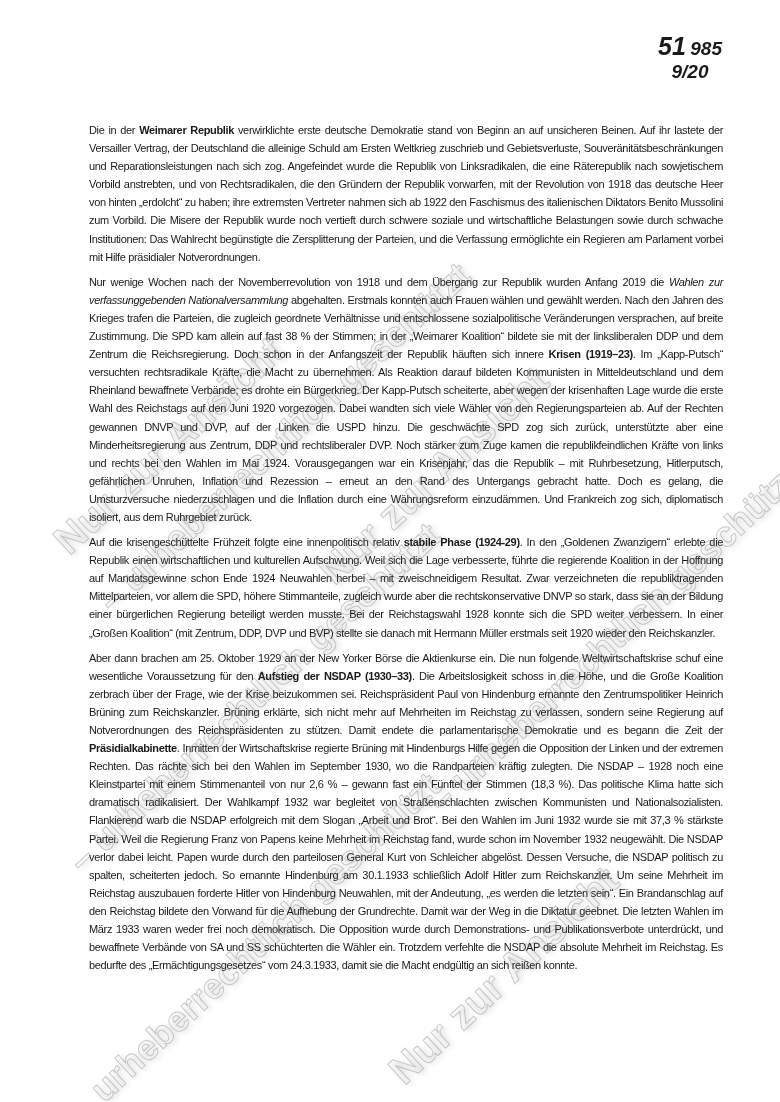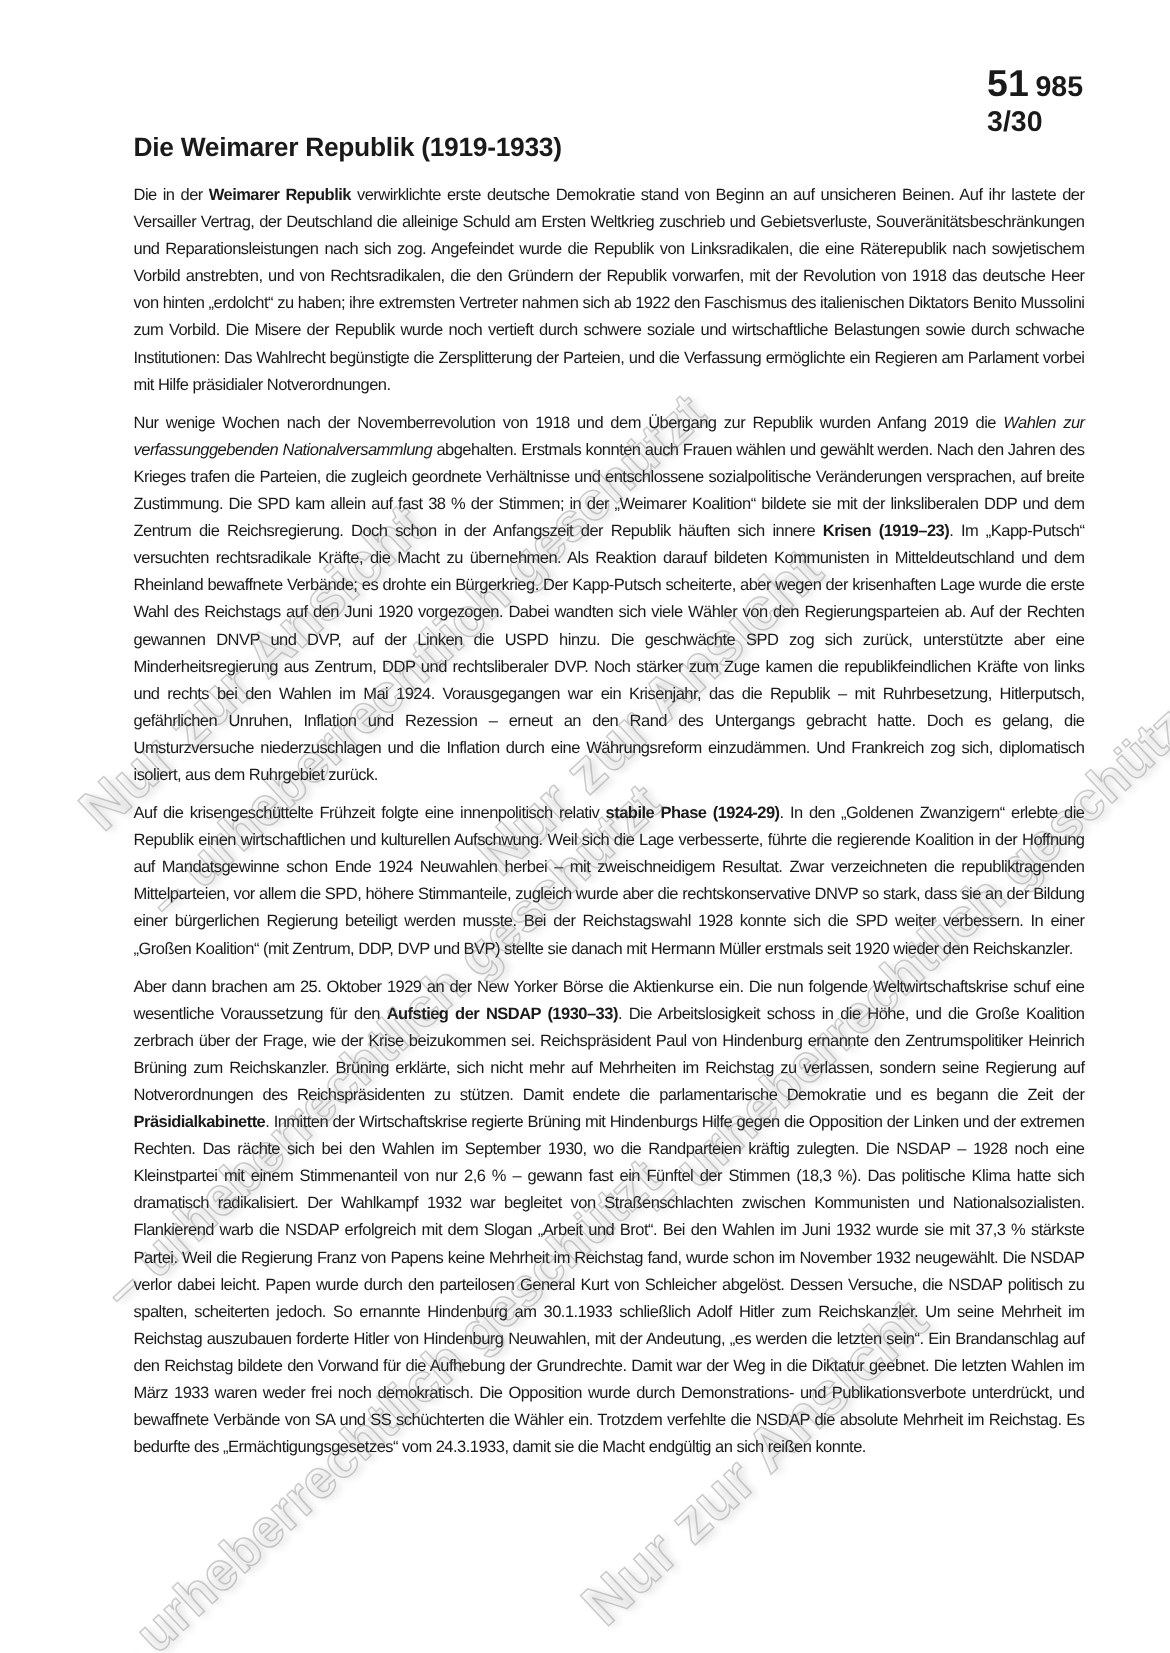--- a/index.html
+++ b/index.html
@@ -1,20 +1,20 @@
 <!DOCTYPE html>
 <html><head>
 <meta charset="utf-8">
 <style>
   html, body { margin: 0; padding: 0; background: #ffffff; }
   body { width: 780px; height: 1102px; position: relative; overflow: hidden;
          font-family: "Liberation Sans", sans-serif; color: #1a1a1a; }
   .page { position: absolute; left: 0; top: 0; width: 780px; height: 1102px; }
-  .docnum { position: absolute; right: 58px; top: 42px; text-align: left;
-            font-weight: bold; line-height: 1.15; }
+  .docnum { position: absolute; right: 58px; top: 32px; text-align: center;
+            font-weight: bold; line-height: 1.15; font-style: italic; }
   .docnum .num-main { font-size: 25px; }
   .docnum .num-sub { font-size: 19px; }
   .docnum .issue { font-size: 19px; display: block; }
   .title { position: absolute; left: 89px; top: 88px; font-size: 17.6px; font-weight: bold;
            margin: 0; letter-spacing: -0.2px; }
   .body { position: absolute; left: 89px; top: 121px; width: 634px; }
   .para { margin: 0 0 7px 0; font-size: 11px; line-height: 18.1px;
           text-align: justify; letter-spacing: -0.35px; hyphens: manual; }
   .para b { font-weight: bold; }
   .para i { font-style: italic; }
@@ -25,24 +25,23 @@
                text-shadow: 2px 3px 6px rgba(0,0,0,0.18); }
 </style>
 </head>
 <body>
 
 <div class="page">
 
   <div class="docnum">
     <span class="num-main">51</span>
     <span class="num-sub">985</span>
-    <span class="issue">3/30</span>
+    <span class="issue">9/20</span>
   </div>
 
-  <h1 class="title">Die Weimarer Republik (1919-1933)</h1>
 
   <div class="body">
     <p class="para"><span>Die in der </span><b>Weimarer Republik</b><span> verwirklichte erste deutsche Demokratie stand von Beginn an auf unsiche­ren Beinen. Auf ihr lastete der Versailler Vertrag, der Deutschland die alleinige Schuld am Ersten Weltkrieg zuschrieb und Gebietsverluste, Souveränitätsbeschränkungen und Reparationsleistungen nach sich zog. Angefeindet wurde die Republik von Linksradikalen, die eine Räterepublik nach sowjetischem Vorbild an­strebten, und von Rechtsradikalen, die den Gründern der Republik vorwarfen, mit der Revolution von 1918 das deutsche Heer von hinten „erdolcht“ zu haben; ihre extremsten Vertreter nahmen sich ab 1922 den Faschismus des italienischen Diktators Benito Mussolini zum Vorbild. Die Misere der Republik wurde noch vertieft durch schwere soziale und wirtschaftliche Belastungen sowie durch schwache Institutionen: Das Wahlrecht begünstigte die Zersplitterung der Parteien, und die Verfassung ermöglichte ein Regieren am Parlament vorbei mit Hilfe präsidialer Notverordnungen.</span></p>
     <p class="para"><span>Nur wenige Wochen nach der Novemberrevolution von 1918 und dem Übergang zur Republik wurden An­fang 2019 die </span><i>Wahlen zur verfassunggebenden Nationalversammlung</i><span> abgehalten. Erstmals konnten auch Frauen wählen und gewählt werden. Nach den Jahren des Krieges trafen die Parteien, die zugleich geord­nete Verhältnisse und entschlossene sozialpolitische Veränderungen versprachen, auf breite Zustim­mung. Die SPD kam allein auf fast 38 % der Stimmen; in der „Weimarer Koalition“ bildete sie mit der linksli­beralen DDP und dem Zentrum die Reichsregierung.  Doch schon in der Anfangszeit der Republik häuften sich innere </span><b>Krisen (1919–23)</b><span>. Im „Kapp-Putsch“ versuchten rechtsradikale Kräfte, die Macht zu überneh­men. Als Reaktion darauf bildeten Kommunisten in Mitteldeutschland und dem Rheinland bewaffnete Ver­bände; es drohte ein Bürgerkrieg. Der Kapp-Putsch scheiterte, aber wegen der krisenhaften Lage wurde die erste Wahl des Reichstags auf den Juni 1920 vorgezogen. Dabei wandten sich viele Wähler von den Regierungsparteien ab. Auf der Rechten gewannen DNVP und DVP, auf der Linken die USPD hinzu. Die geschwächte SPD zog sich zurück, unterstützte aber eine Minderheitsregierung aus Zentrum, DDP und rechtsliberaler DVP. Noch stärker zum Zuge kamen die republikfeindlichen Kräfte von links und rechts bei den Wahlen im Mai 1924. Vorausgegangen war ein Krisenjahr, das die Republik – mit Ruhrbesetzung, Hitler­putsch, gefährlichen Unruhen, Inflation und Rezession – erneut an den Rand des Untergangs gebracht hatte. Doch es gelang, die Umsturzversuche niederzuschlagen und die Inflation durch eine Währungsre­form einzudämmen. Und Frankreich zog sich, diplomatisch isoliert, aus dem Ruhrgebiet zurück.</span></p>
     <p class="para"><span>Auf die krisengeschüttelte Frühzeit folgte eine innenpolitisch relativ </span><b>stabile Phase (1924-29)</b><span>. In den „Golde­nen Zwanzigern“ erlebte die Republik einen wirtschaftlichen und kulturellen Aufschwung. Weil sich die Lage verbesserte, führte die regierende Koalition in der Hoffnung auf Mandatsgewinne schon Ende 1924 Neu­wahlen herbei – mit zweischneidigem Resultat. Zwar verzeichneten die republiktragenden Mittelparteien, vor allem die SPD, höhere Stimmanteile, zugleich wurde aber die rechtskonservative DNVP so stark, dass sie an der Bildung einer bürgerlichen Regierung beteiligt werden musste. Bei der Reichstagswahl 1928 konnte sich die SPD weiter verbessern. In einer „Großen Koalition“ (mit Zentrum, DDP, DVP und BVP) stellte sie danach mit Hermann Müller erstmals seit 1920 wieder den Reichskanzler.</span></p>
     <p class="para"><span>Aber dann brachen am 25. Oktober 1929 an der New Yorker Börse die Aktienkurse ein. Die nun folgende Weltwirtschaftskrise schuf eine wesentliche Voraussetzung für den </span><b>Aufstieg der NSDAP (1930–33)</b><span>. Die Arbeitslosigkeit schoss in die Höhe, und die Große Koalition zerbrach über der Frage, wie der Krise beizu­kommen sei. Reichspräsident Paul von Hindenburg ernannte den Zentrumspolitiker Heinrich Brüning zum Reichskanzler. Brüning erklärte, sich nicht mehr auf Mehrheiten im Reichstag zu verlassen, sondern seine Regierung auf Notverordnungen des Reichspräsidenten zu stützen. Damit endete die parlamentarische Demokratie und es begann die Zeit der </span><b>Präsidialkabinette</b><span>. Inmitten der Wirtschaftskrise regierte Brüning mit Hindenburgs Hilfe gegen die Opposition der Linken und der extremen Rechten. Das rächte sich bei den Wahlen im September 1930, wo die Randparteien kräftig zulegten. Die NSDAP – 1928 noch eine Kleinstpartei mit einem Stimmenanteil von nur 2,6 % – gewann fast ein Fünftel der Stimmen (18,3 %). Das politische Klima hatte sich dramatisch radikalisiert. Der Wahlkampf 1932 war begleitet von Straßenschlachten zwischen Kommunisten und Nationalsozialisten. Flankierend warb die NSDAP erfolgreich mit dem Slogan „Arbeit und Brot“. Bei den Wahlen im Juni 1932 wurde sie mit 37,3 % stärkste Partei. Weil die Regierung Franz von Papens keine Mehrheit im Reichstag fand, wurde schon im November 1932 neugewählt. Die NSDAP verlor dabei leicht. Papen wurde durch den parteilosen General Kurt von Schleicher abgelöst. Dessen Versuche, die NSDAP politisch zu spalten, scheiterten jedoch. So ernannte Hindenburg am 30.1.1933 schließlich Adolf Hitler zum Reichskanzler. Um seine Mehrheit im Reichstag auszubauen forderte Hitler von Hindenburg Neuwahlen, mit der Andeutung, „es werden die letzten sein“. Ein Brandanschlag auf den Reichstag bildete den Vorwand für die Aufhebung der Grundrechte. Damit war der Weg in die Dik­tatur geebnet. Die letzten Wahlen im März 1933 waren weder frei noch demokratisch. Die Opposition wurde durch Demonstrations- und Publikationsverbote unterdrückt, und bewaffnete Verbände von SA und SS schüchterten die Wähler ein. Trotzdem verfehlte die NSDAP die absolute Mehrheit im Reichstag. Es be­durfte des „Ermächtigungsgesetzes“ vom 24.3.1933, damit sie die Macht endgültig an sich reißen konnte.</span></p>
   </div>
 
   <div class="watermark" style="left:45px; top:530px; transform: rotate(-43deg);">
     <span>Nur zur Ansicht</span>

